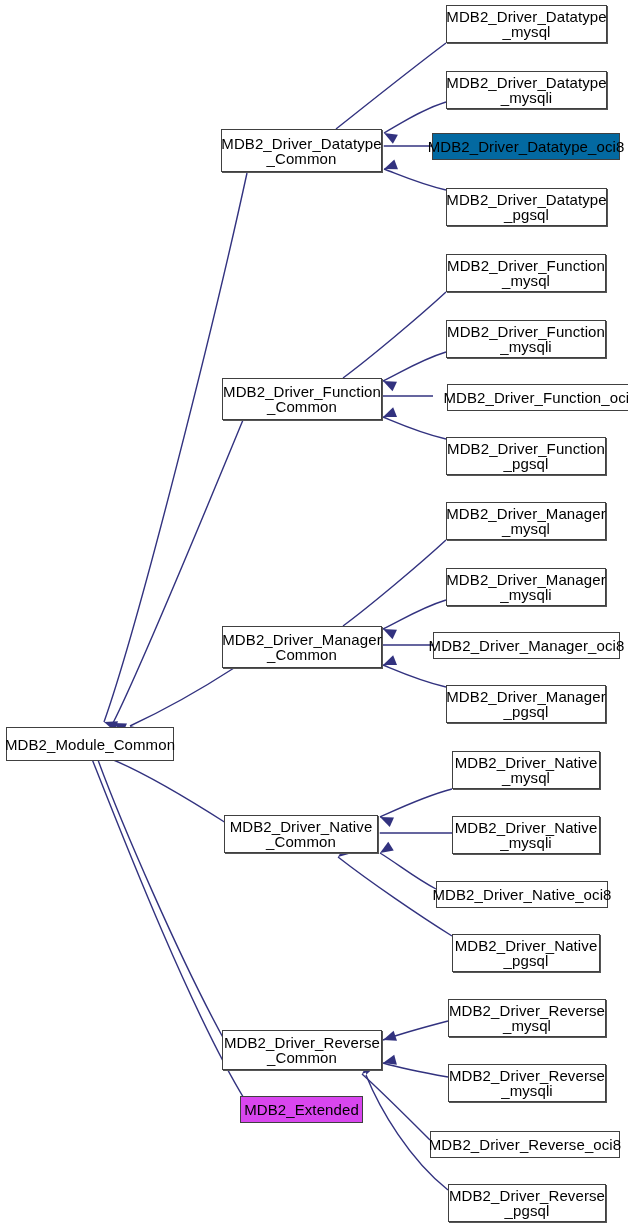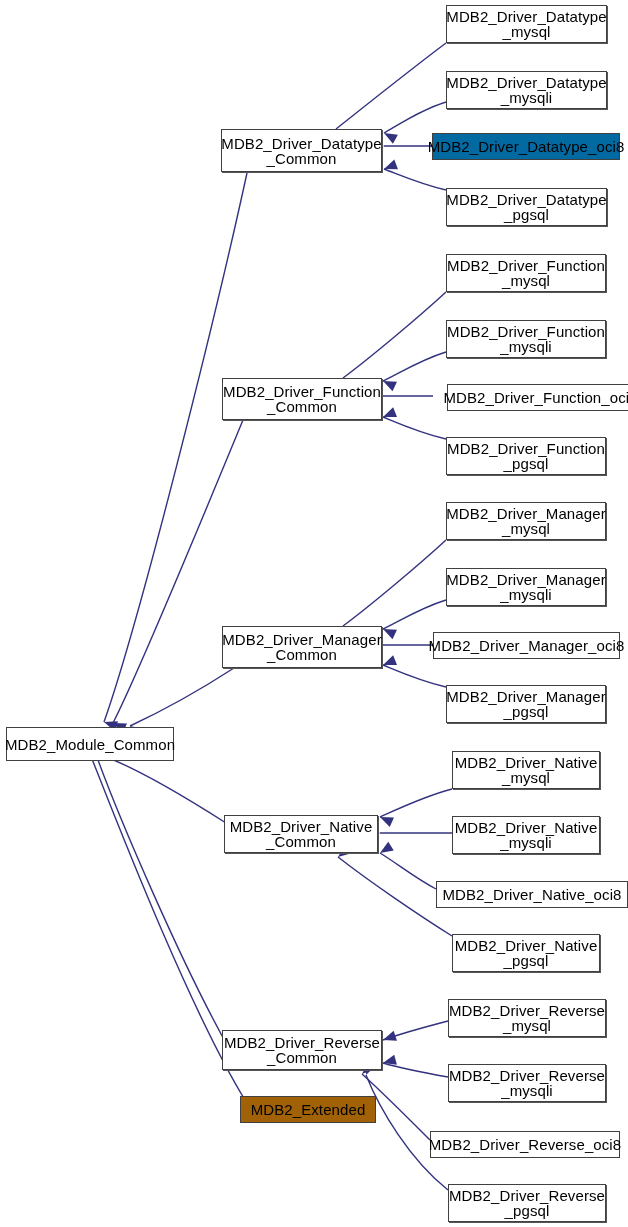--- a/index.html
+++ b/index.html
@@ -138,27 +138,27 @@
 _mysqli</span></div>
       <div class="node" style="left: 433px; top: 632px; width: 187px; height: 27px; border-color: rgb(64, 64, 64); background: rgb(255, 255, 255); color: rgb(0, 0, 0); justify-content: center;"><span class="node-label">MDB2_Driver_Manager_oci8</span></div>
       <div class="node thick" style="left: 446px; top: 685px; width: 160px; height: 38px; border-color: rgb(64, 64, 64); background: rgb(255, 255, 255); color: rgb(0, 0, 0);"><span class="node-label">MDB2_Driver_Manager
 _pgsql</span></div>
       <div class="node thick" style="left: 224px; top: 815px; width: 154px; height: 38px; border-color: rgb(64, 64, 64); background: rgb(255, 255, 255); color: rgb(0, 0, 0);"><span class="node-label">MDB2_Driver_Native
 _Common</span></div>
       <div class="node thick" style="left: 452px; top: 751px; width: 148px; height: 38px; border-color: rgb(64, 64, 64); background: rgb(255, 255, 255); color: rgb(0, 0, 0);"><span class="node-label">MDB2_Driver_Native
 _mysql</span></div>
       <div class="node thick" style="left: 452px; top: 816px; width: 148px; height: 38px; border-color: rgb(64, 64, 64); background: rgb(255, 255, 255); color: rgb(0, 0, 0);"><span class="node-label">MDB2_Driver_Native
 _mysqli</span></div>
-      <div class="node" style="left: 436px; top: 881px; width: 192px; height: 27px; border-color: rgb(64, 64, 64); background: rgb(255, 255, 255); color: rgb(0, 0, 0);"><span class="node-label">MDB2_Driver_Native_oci8</span></div>
+      <div class="node" style="left: 436px; top: 881px; width: 172px; height: 27px; border-color: rgb(64, 64, 64); background: rgb(255, 255, 255); color: rgb(0, 0, 0);"><span class="node-label">MDB2_Driver_Native_oci8</span></div>
       <div class="node thick" style="left: 452px; top: 934px; width: 148px; height: 38px; border-color: rgb(64, 64, 64); background: rgb(255, 255, 255); color: rgb(0, 0, 0);"><span class="node-label">MDB2_Driver_Native
 _pgsql</span></div>
       <div class="node thick" style="left: 222px; top: 1030px; width: 160px; height: 40px; border-color: rgb(64, 64, 64); background: rgb(255, 255, 255); color: rgb(0, 0, 0);"><span class="node-label">MDB2_Driver_Reverse
 _Common</span></div>
       <div class="node thick" style="left: 448px; top: 999px; width: 158px; height: 38px; border-color: rgb(64, 64, 64); background: rgb(255, 255, 255); color: rgb(0, 0, 0);"><span class="node-label">MDB2_Driver_Reverse
 _mysql</span></div>
       <div class="node thick" style="left: 448px; top: 1064px; width: 158px; height: 38px; border-color: rgb(64, 64, 64); background: rgb(255, 255, 255); color: rgb(0, 0, 0);"><span class="node-label">MDB2_Driver_Reverse
 _mysqli</span></div>
       <div class="node" style="left: 430px; top: 1131px; width: 190px; height: 27px; border-color: rgb(64, 64, 64); background: rgb(255, 255, 255); color: rgb(0, 0, 0); align-items: center;"><span class="node-label">MDB2_Driver_Reverse_oci8</span></div>
       <div class="node thick" style="left: 448px; top: 1184px; width: 158px; height: 38px; border-color: rgb(64, 64, 64); background: rgb(255, 255, 255); color: rgb(0, 0, 0);"><span class="node-label">MDB2_Driver_Reverse
 _pgsql</span></div>
-      <div class="node" style="left: 240px; top: 1096px; width: 136px; height: 27px; border-color: rgb(64, 64, 64); background: #a16207; color: rgb(0, 0, 0);"><span class="node-label">MDB2_Extended</span></div>
+      <div class="node" style="left: 240px; top: 1096px; width: 123px; height: 27px; border-color: rgb(64, 64, 64); background: #d946ef; color: rgb(0, 0, 0);"><span class="node-label">MDB2_Extended</span></div>
     </div>
 </div>
 
 </body></html>

